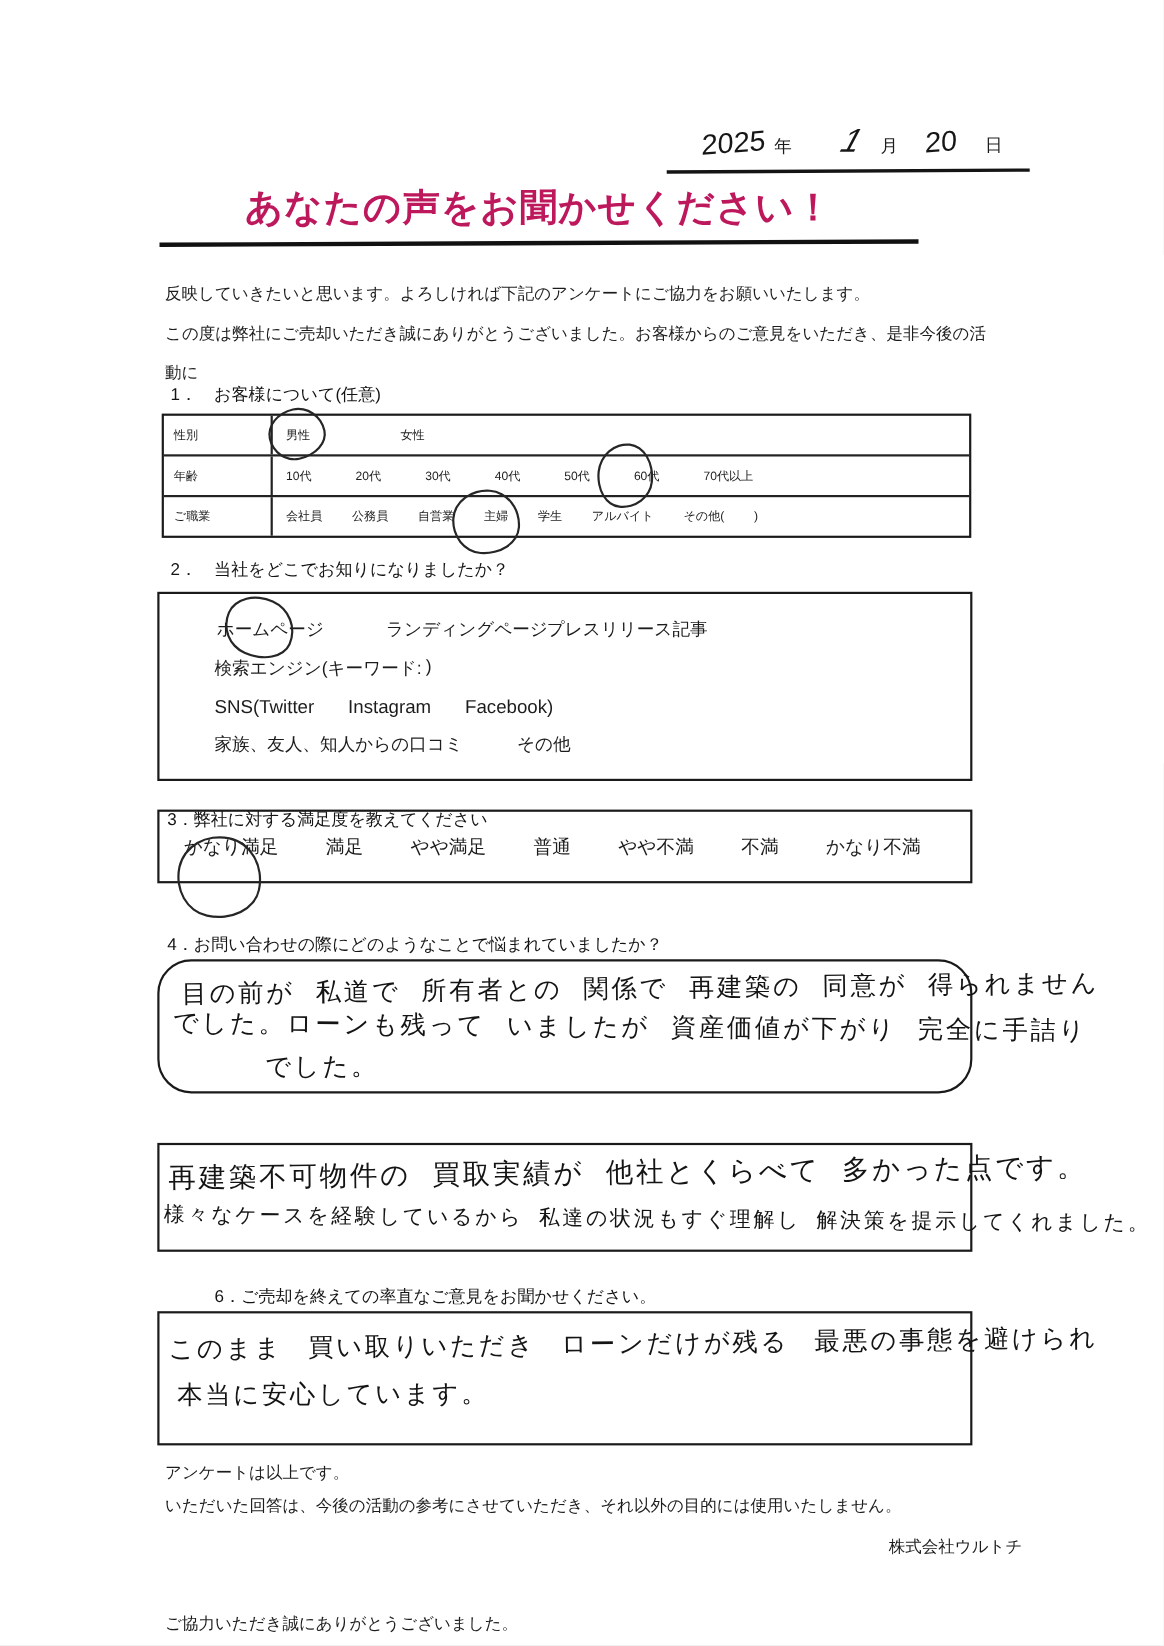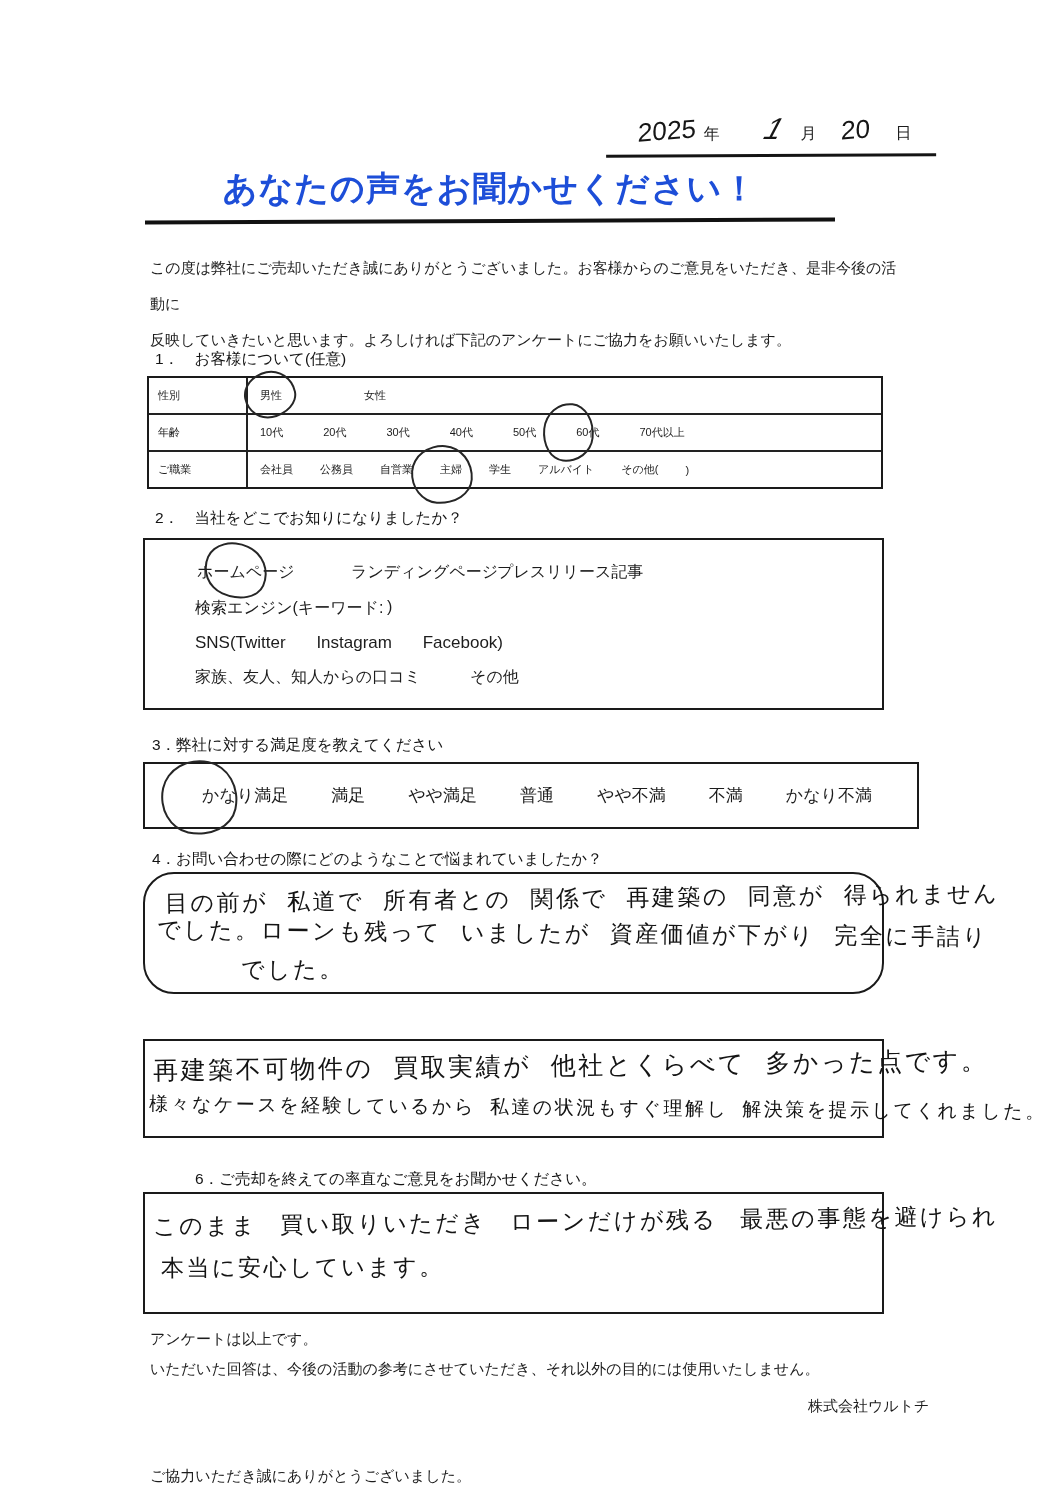--- a/index.html
+++ b/index.html
@@ -18,21 +18,21 @@
     transform:rotate(-0.3deg);
   }
   .date-print { font-size:16px; }
   .hw-num { font-size:26px; color:#161616; transform:skewX(-6deg) rotate(-4deg); display:inline-block; }
   .hw-num.slash { font-size:30px; transform:skewX(-28deg); }
 
   
   .title {
     position:absolute; left:145px; top:166px; width:690px;
     text-align:center; font-size:34px; font-weight:bold; letter-spacing:1px;
-    color:#1d4ed8;
+    color:#be185d;
   }
   .title-underline {
     position:absolute; left:145px; top:219px; width:690px; height:0;
     border-top:4px solid #111; transform:rotate(-0.25deg);
   }
 
   
   .intro { position:absolute; left:150px; top:250px; width:760px; font-size:15px; line-height:36px; }
 
   
@@ -90,22 +90,22 @@
     <span class="hw-num slash" style="margin-left:46px;">1</span>
     <span class="date-print" style="margin-left:18px;">月</span>
     <span class="hw-num" style="margin-left:24px;">20</span>
     <span class="date-print" style="margin-left:26px;">日</span>
   </div>
 
   <div class="title">あなたの声をお聞かせください！</div>
   <div class="title-underline"></div>
 
   <div class="intro">
+    <div>反映していきたいと思います。よろしければ下記のアンケートにご協力をお願いいたします。</div>
     <div>この度は弊社にご売却いただき誠にありがとうございました。お客様からのご意見をいただき、是非今後の活動に</div>
-    <div>反映していきたいと思います。よろしければ下記のアンケートにご協力をお願いいたします。</div>
   </div>
 
   <div class="q-label" style="left:155px; top:349px;">1．　お客様について(任意)</div>
   <div class="q1-table">
     <div class="t-row">
       <div class="t-head">性別</div>
       <div class="t-opts g80">
         <span>男性</span>
         <span>女性</span>
       </div>
@@ -143,21 +143,21 @@
     <span class="q2-line" style="left:206px; top:22px;">ランディングページ</span>
     <span class="q2-line" style="left:352px; top:22px;">プレスリリース記事</span>
     <span class="q2-line" style="left:50px; top:58px;">検索エンジン(キーワード:</span>
     <span class="q2-line" style="left:242px; top:58px;">)</span>
     <span class="q2-line" style="left:50px; top:93px; word-spacing:26px; font-size:17px;">SNS(Twitter Instagram Facebook)</span>
     <span class="q2-line" style="left:50px; top:127px;">家族、友人、知人からの口コミ</span>
     <span class="q2-line" style="left:325px; top:127px;">その他</span>
   </div>
 
   <div class="q-label" style="left:152px; top:735px;">3．弊社に対する満足度を教えてください</div>
-  <div class="box" style="left:143px; top:762px; width:737px; height:63px;padding-left:35px;">
+  <div class="box" style="left:143px; top:736px; width:737px; height:63px;">
     <div class="q3-opts">
       <span>かなり満足</span>
       <span>満足</span>
       <span>やや満足</span>
       <span>普通</span>
       <span>やや不満</span>
       <span>不満</span>
       <span>かなり不満</span>
     </div>
   </div>

